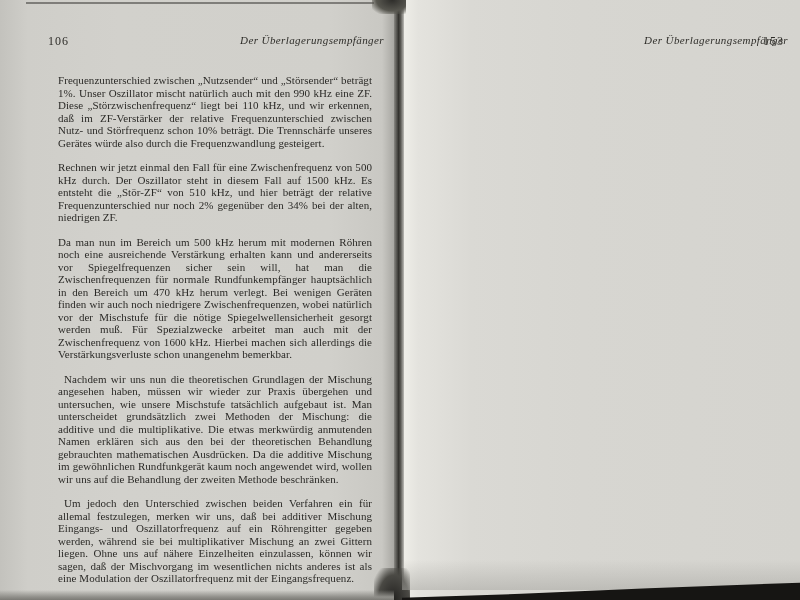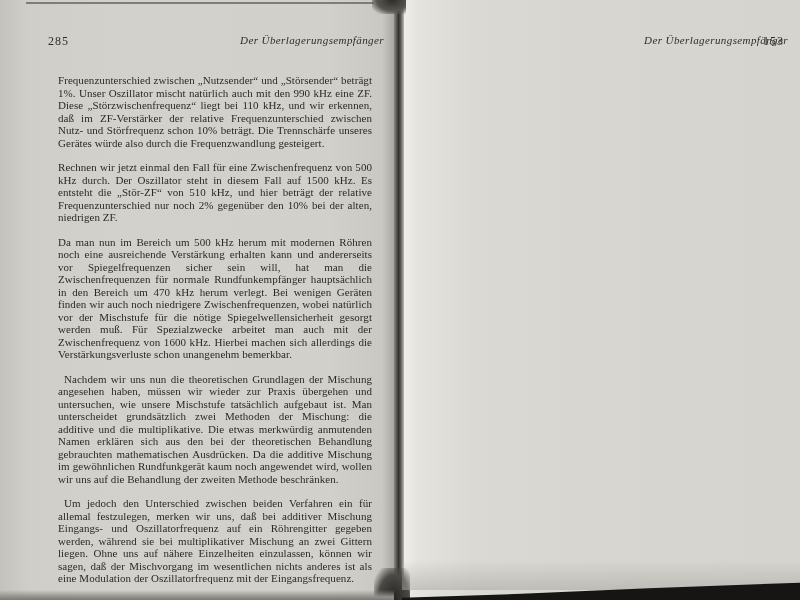--- a/index.html
+++ b/index.html
@@ -40,26 +40,26 @@
   .para{margin:12px;}
   .para.indent{text-indent:6px;}
 </style>
 </head>
 <body>
 
 <div id="spread">
 
   <div class="page" id="left-page">
     <div class="header-row">
-      <span class="pagenum">285</span>
+      <span class="pagenum">106</span>
       <div class="running-title">Der Überlagerungsempfänger</div>
     </div>
     <div class="body-text" id="left-text">
       <p class="para">Frequenzunterschied zwischen „Nutzsender“ und „Störsender“ beträgt 1%. Unser Oszillator mischt natürlich auch mit den 990 kHz eine ZF. Diese „Störzwischenfrequenz“ liegt bei 110 kHz, und wir erkennen, daß im ZF-Verstärker der relative Frequenzunterschied zwischen Nutz- und Störfrequenz schon 10% beträgt. Die Trennschärfe unseres Gerätes würde also durch die Frequenzwandlung gesteigert.</p>
-      <p class="para">Rechnen wir jetzt einmal den Fall für eine Zwischenfrequenz von 500 kHz durch. Der Oszillator steht in diesem Fall auf 1500 kHz. Es entsteht die „Stör-ZF“ von 510 kHz, und hier beträgt der relative Frequenzunterschied nur noch 2% gegenüber den 10% bei der alten, niedrigen ZF.</p>
+      <p class="para">Rechnen wir jetzt einmal den Fall für eine Zwischenfrequenz von 500 kHz durch. Der Oszillator steht in diesem Fall auf 1500 kHz. Es entsteht die „Stör-ZF“ von 510 kHz, und hier beträgt der relative Frequenzunterschied nur noch 2% gegenüber den 34% bei der alten, niedrigen ZF.</p>
       <p class="para">Da man nun im Bereich um 500 kHz herum mit modernen Röhren noch eine ausreichende Verstärkung erhalten kann und andererseits vor Spiegelfrequenzen sicher sein will, hat man die Zwischenfrequenzen für normale Rundfunkempfänger hauptsächlich in den Bereich um 470 kHz herum verlegt. Bei wenigen Geräten finden wir auch noch niedrigere Zwischenfrequenzen, wobei natürlich vor der Mischstufe für die nötige Spiegelwellensicherheit gesorgt werden muß. Für Spezialzwecke arbeitet man auch mit der Zwischenfrequenz von 1600 kHz. Hierbei machen sich allerdings die Verstärkungsverluste schon unangenehm bemerkbar.</p>
       <p class="para indent">Nachdem wir uns nun die theoretischen Grundlagen der Mischung angesehen haben, müssen wir wieder zur Praxis übergehen und untersuchen, wie unsere Mischstufe tatsächlich aufgebaut ist. Man unterscheidet grundsätzlich zwei Methoden der Mischung: die additive und die multiplikative. Die etwas merkwürdig anmutenden Namen erklären sich aus den bei der theoretischen Behandlung gebrauchten mathematischen Ausdrücken. Da die additive Mischung im gewöhnlichen Rundfunkgerät kaum noch angewendet wird, wollen wir uns auf die Behandlung der zweiten Methode beschränken.</p>
       <p class="para indent">Um jedoch den Unterschied zwischen beiden Verfahren ein für allemal festzulegen, merken wir uns, daß bei additiver Mischung Eingangs- und Oszillatorfrequenz auf ein Röhrengitter gegeben werden, während sie bei multiplikativer Mischung an zwei Gittern liegen. Ohne uns auf nähere Einzelheiten einzulassen, können wir sagen, daß der Mischvorgang im wesentlichen nichts anderes ist als eine Modulation der Oszillatorfrequenz mit der Eingangsfrequenz.</p>
     </div>
   </div>
 
   <div class="page" id="right-page">
     <div class="header-row">
       <div class="running-title">Der Überlagerungsempfänger</div>
       <span class="pagenum">153</span>

